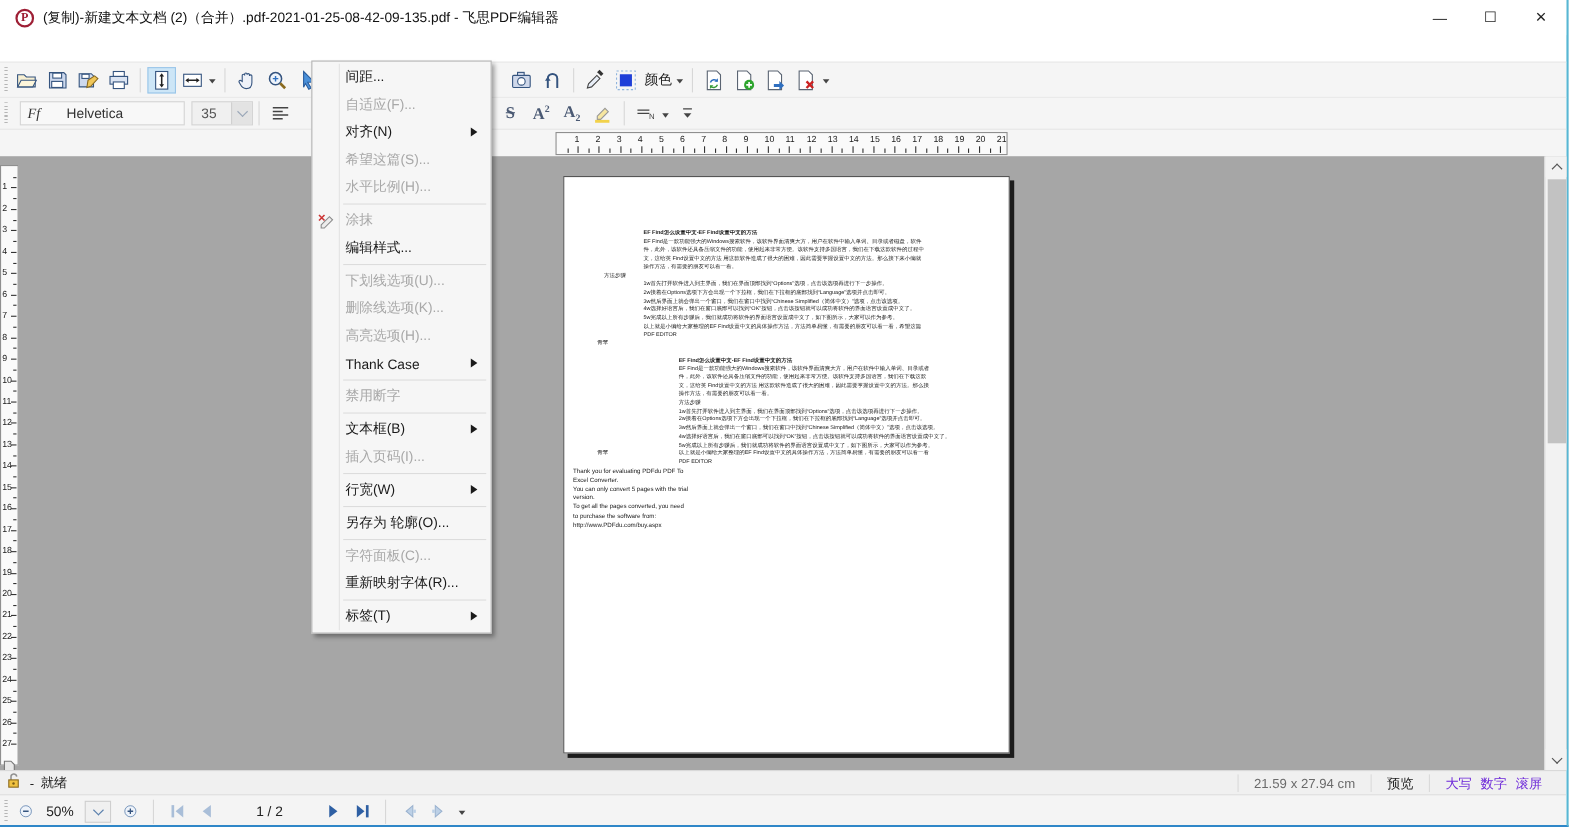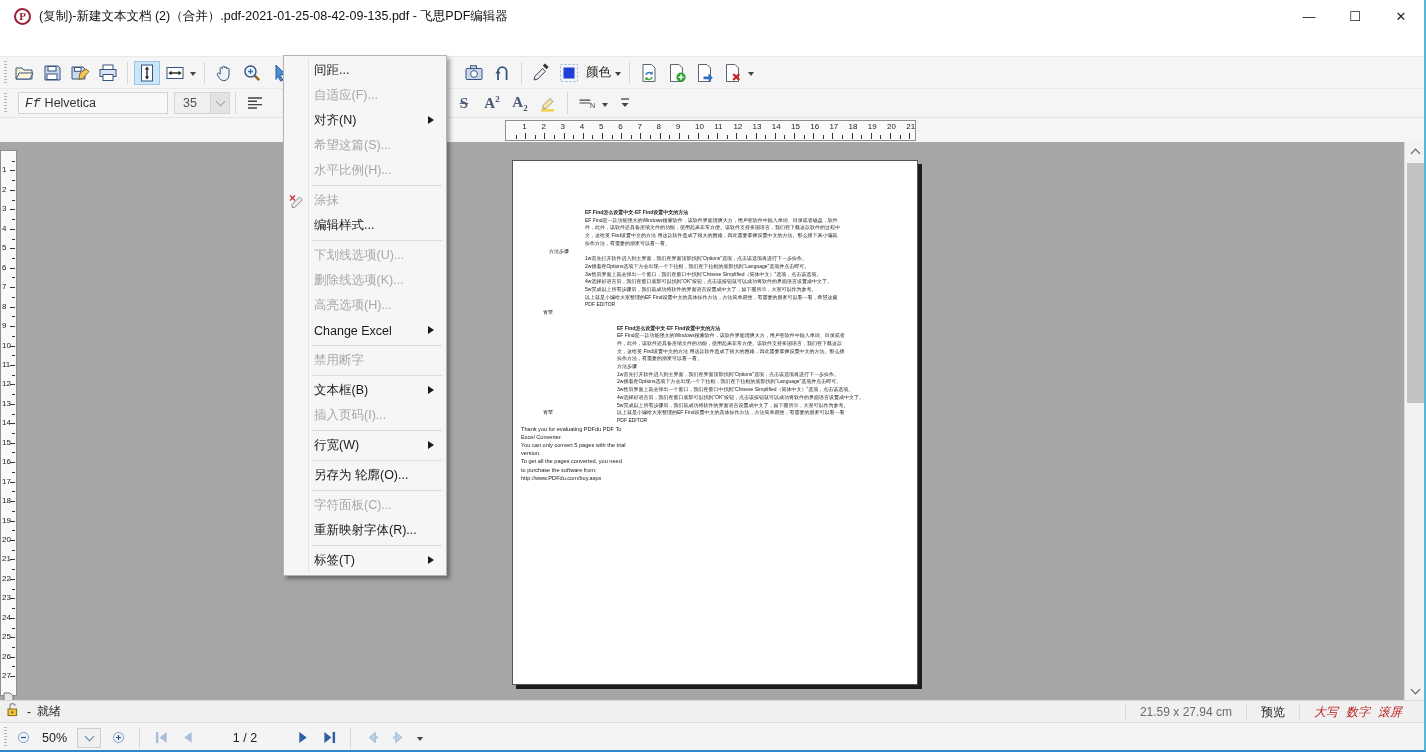--- a/index.html
+++ b/index.html
@@ -41,21 +41,21 @@
   .ticon.sel { background:#cde6f7; border:1px solid #9ac5e8; }
   .tsep { width:1px; height:22px; background:#d7d7d7; margin:0 5px; }
   .tcaret { width:0; height:0; border:3.5px solid transparent; border-top:4.5px solid #444;
     margin:6px 3px 0 1px; display:inline-block; }
   .tlabel { font-size:12.5px; color:#222; margin:0 3px; }
   .tglyph { font-family:"Liberation Serif",serif; font-size:15px; color:#4b5a74; font-weight:bold; }
   .tglyph sup,.tglyph sub { font-size:9px; }
 
   .fontfield { display:flex; align-items:center; background:#f8f8f8; border:1px solid #d4d4d4;
     height:22px; width:150px; margin-left:8px; padding:0 6px; }
-  .fflogo { font-family:Liberation Mono, monospace; font-style:italic; font-size:13px; color:#333; margin-right:4px; }
+  .fflogo { font-family:Liberation Serif, serif; font-style:italic; font-size:13px; color:#333; margin-right:24px; }
   .fontname { font-size:12.5px; color:#333; }
   .sizecombo { display:flex; align-items:center; background:#f0f0f0; border:1px solid #d4d4d4;
     height:22px; width:56px; margin-left:6px; }
   .sizeval { flex:1; font-size:12.5px; color:#555; padding-left:8px; }
   .combobtn { width:19px; height:20px; background:#e3e3e3; border-left:1px solid #d0d0d0;
     display:flex; align-items:center; justify-content:center; }
   .chev { width:7px; height:7px; border-right:1.6px solid #9aa7b8; border-bottom:1.6px solid #9aa7b8;
     transform:rotate(45deg); margin-top:-3px; }
 
   
@@ -109,21 +109,21 @@
   .dd-sep { height:1px; background:#dcdcdc; margin:2px 4px 2px 28px; }
   .dd-gutter { position:absolute; left:24px; top:2px; bottom:2px; width:1px; background:#e4e4e4; }
 
   
   .statusbar { position:absolute; left:0; top:700px; width:100%; height:22px; background:#f0f0f0;
     border-top:1px solid #d9d9d9; display:flex; align-items:center; font-size:12px; color:#222; }
   .sb-left { display:flex; align-items:center; gap:6px; padding-left:6px; }
   .sb-right { position:absolute; right:8px; top:0; height:22px; display:flex; align-items:center; }
   .sb-cell { padding:0 14px; height:16px; display:flex; align-items:center; border-left:1px solid #dadada; }
   .sb-dim { color:#6b6b6b; }
-  .sb-gray { color:#b91c1c;font-style:italic; }
+  .sb-gray { color:#6d28d9; }
 
   
   .bottombar { position:absolute; left:0; top:722px; width:100%; height:30px; background:#f4f4f4;
     border-top:1px solid #ddd; display:flex; align-items:center; }
   .zoomtext { font-size:12.5px; color:#222; margin:0 6px; }
   .pagecount { font-size:12.5px; color:#222; width:90px; text-align:center; }
   .navbtn { width:26px; height:22px; display:flex; align-items:center; justify-content:center; }
   .navbtn svg { width:15px; height:13px; }
   .zoombox { display:flex; align-items:center; background:#f0f0f0; border:1px solid #cfcfcf;
     width:24px; height:20px; justify-content:center; margin:0 4px; }
@@ -571,21 +571,21 @@
         <div class="dd-item dis">
           <span>下划线选项(U)...</span>
         </div>
         <div class="dd-item dis">
           <span>删除线选项(K)...</span>
         </div>
         <div class="dd-item dis">
           <span>高亮选项(H)...</span>
         </div>
         <div class="dd-item">
-          <span>Change Excel</span>
+          <span>Thank Case</span>
           <span class="dd-arrow"></span>
         </div>
         <div class="dd-sep"></div>
         <div class="dd-item dis">
           <span>禁用断字</span>
         </div>
         <div class="dd-sep"></div>
         <div class="dd-item">
           <span>文本框(B)</span>
           <span class="dd-arrow"></span>

